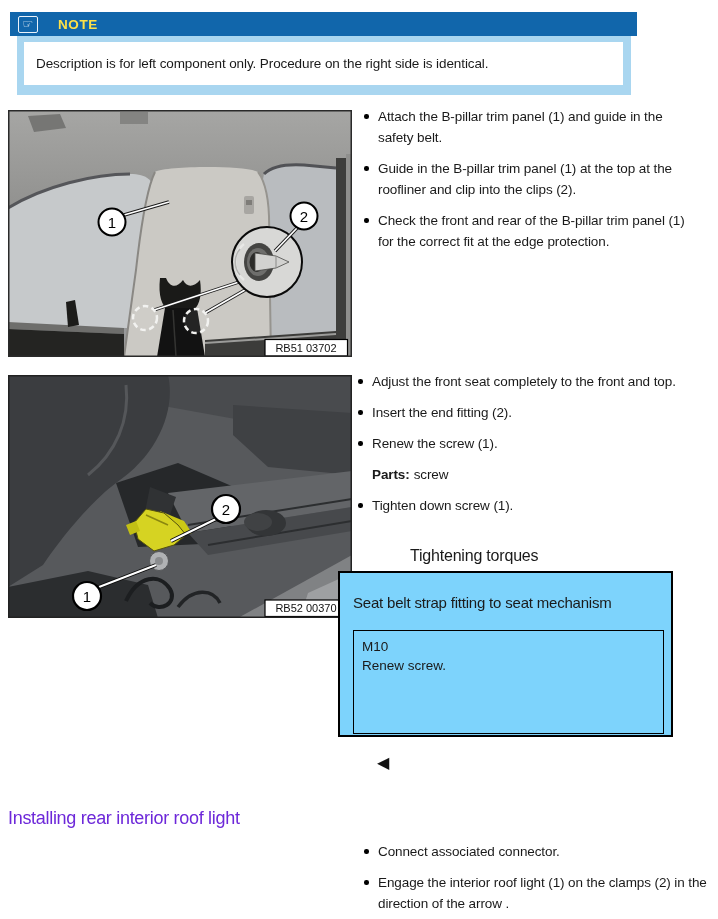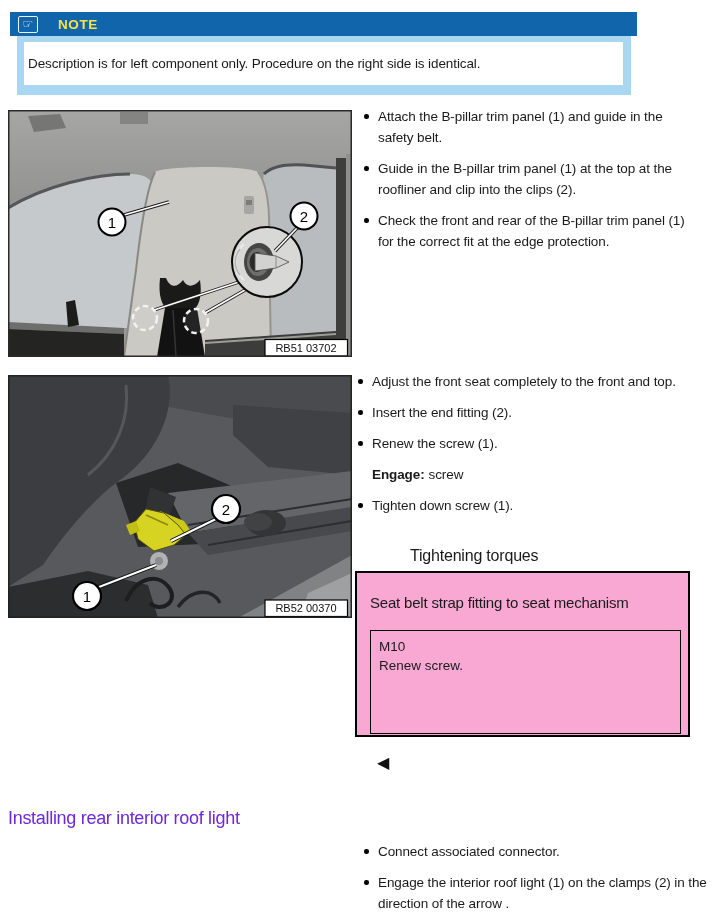--- a/index.html
+++ b/index.html
@@ -24,21 +24,21 @@
     margin-left:20px;
   }
   .note-frame {
     position:absolute; left:17px; top:36px; width:614px; height:59px;
     background:#a9d6f0;
   }
   .note-inner {
     position:absolute; left:7px; top:6px; right:8px; bottom:10px;
     background:#ffffff; display:flex; align-items:center;
   }
-  .note-text { font-size:13.5px; padding-left:4px; letter-spacing:-0.1px; }
+  .note-text { font-size:13.5px; padding-left:12px; letter-spacing:-0.1px; }
 
   
   .figure1 { position:absolute; left:8px; top:110px; width:344px; height:247px; }
   .figure2 { position:absolute; left:8px; top:375px; width:344px; height:243px; }
   svg { display:block; }
   .svg-label { font-size:11px; fill:#111; font-family:"Liberation Sans", sans-serif; }
   .svg-callout-num { font-size:15px; fill:#000; font-family:"Liberation Sans", sans-serif; }
 
   
   .steps { position:absolute; list-style:none; }
@@ -60,22 +60,22 @@
     position:relative; padding-left:16px; font-size:13.5px; line-height:21px;
     margin-bottom:10px; letter-spacing:-0.1px;
   }
   .parts-label { font-weight:bold; margin-right:4px; }
 
   
   .torque-heading {
     position:absolute; left:374px; top:547px; font-size:16px; letter-spacing:-0.2px;margin-left:36px;
   }
   .torque-box {
-    position:absolute; left:355px; top:571px; width:335px; height:166px;
-    border:2px solid #000; background:#f9a8d4;
+    position:absolute; left:338px; top:571px; width:335px; height:166px;
+    border:2px solid #000; background:#7dd3fc;
   }
   .torque-title {
     position:absolute; left:13px; top:21px; font-size:15px; letter-spacing:-0.2px;
   }
   .torque-inner {
     position:absolute; left:13px; top:57px; width:311px; height:104px;
     border:1.5px solid #000; padding:6px 8px 4px 8px;
   }
   .torque-spec { font-size:13.5px; line-height:19px; }
   .torque-right { text-align:right; margin-top:9px; font-size:14.5px; line-height:21px; }
@@ -243,21 +243,21 @@
     <text class="svg-label" x="298" y="237" text-anchor="middle">RB52 00370</text>
   </g>
   <rect x="0.75" y="0.75" width="342.5" height="241.5" fill="none" stroke="#222" stroke-width="1.5"></rect>
 </svg>
 
 <ul class="steps steps2">
   <li>Adjust the front seat completely to the front and top.</li>
   <li>Insert the end fitting (2).</li>
   <li>Renew the screw (1).</li>
   <div class="parts-line">
-    <span class="parts-label">Engage:</span><span>screw</span>
+    <span class="parts-label">Parts:</span><span>screw</span>
   </div>
   <li>Tighten down screw (1).</li>
 </ul>
 
 <div class="torque-heading">Tightening torques</div>
 <div class="torque-box">
   <div class="torque-title">Seat belt strap fitting to seat mechanism</div>
   <div class="torque-inner">
     <div class="torque-spec">M10</div>
     <div class="torque-spec">Renew screw.</div>

